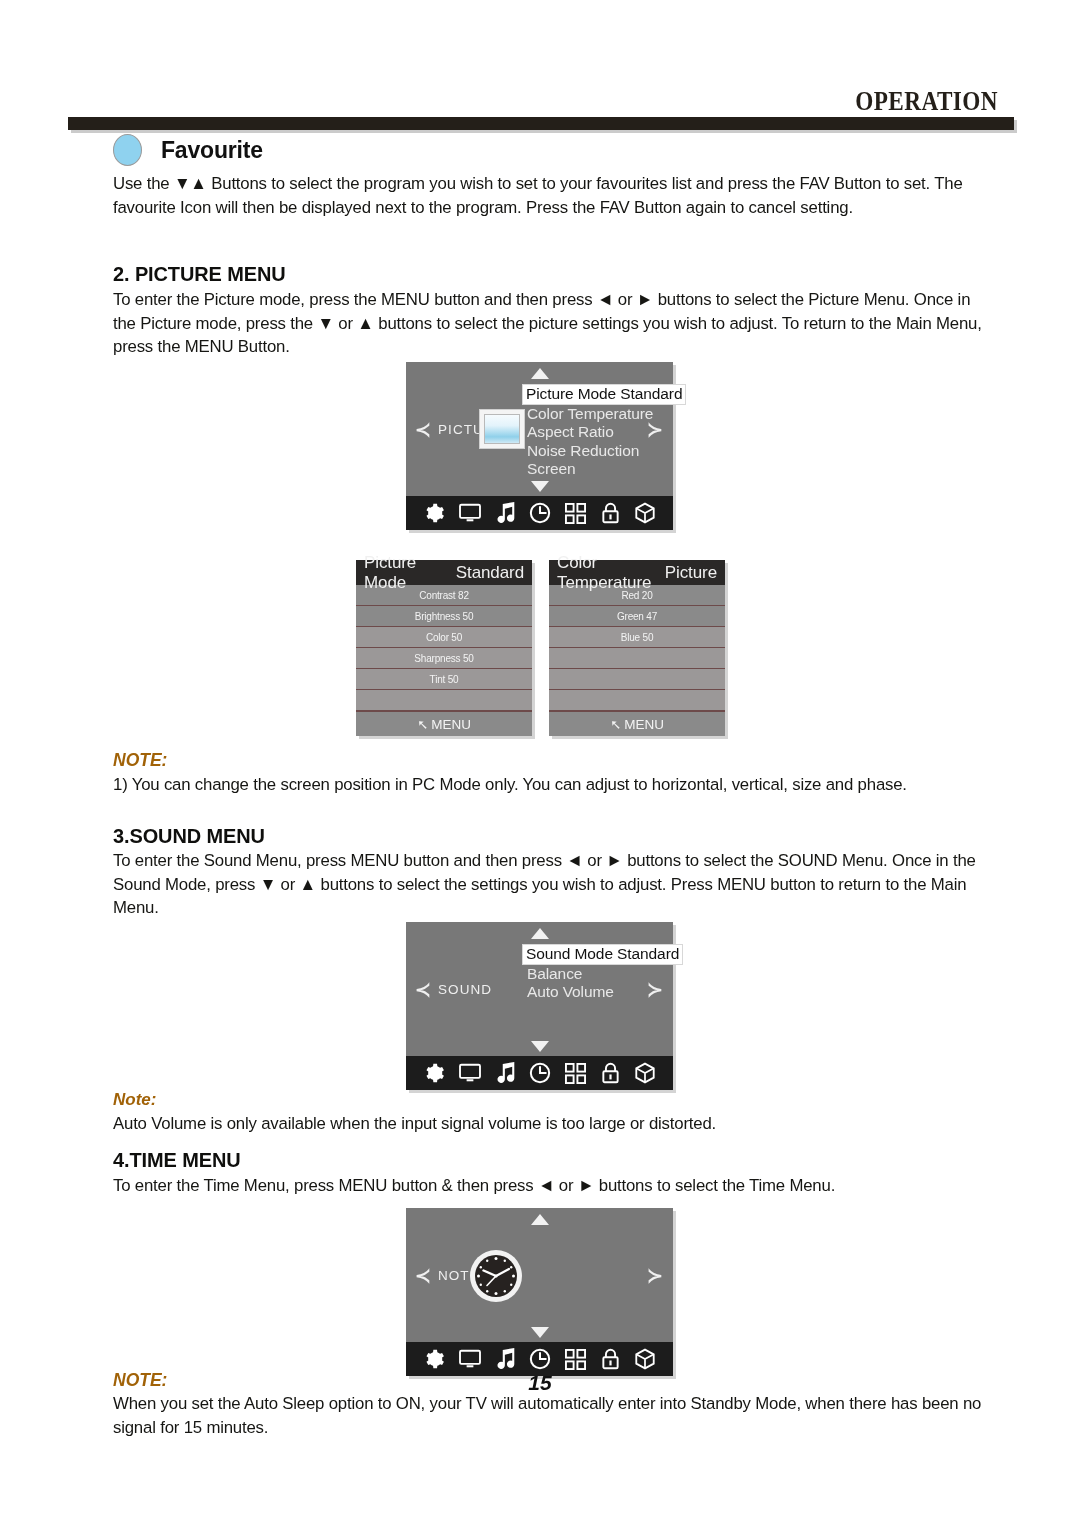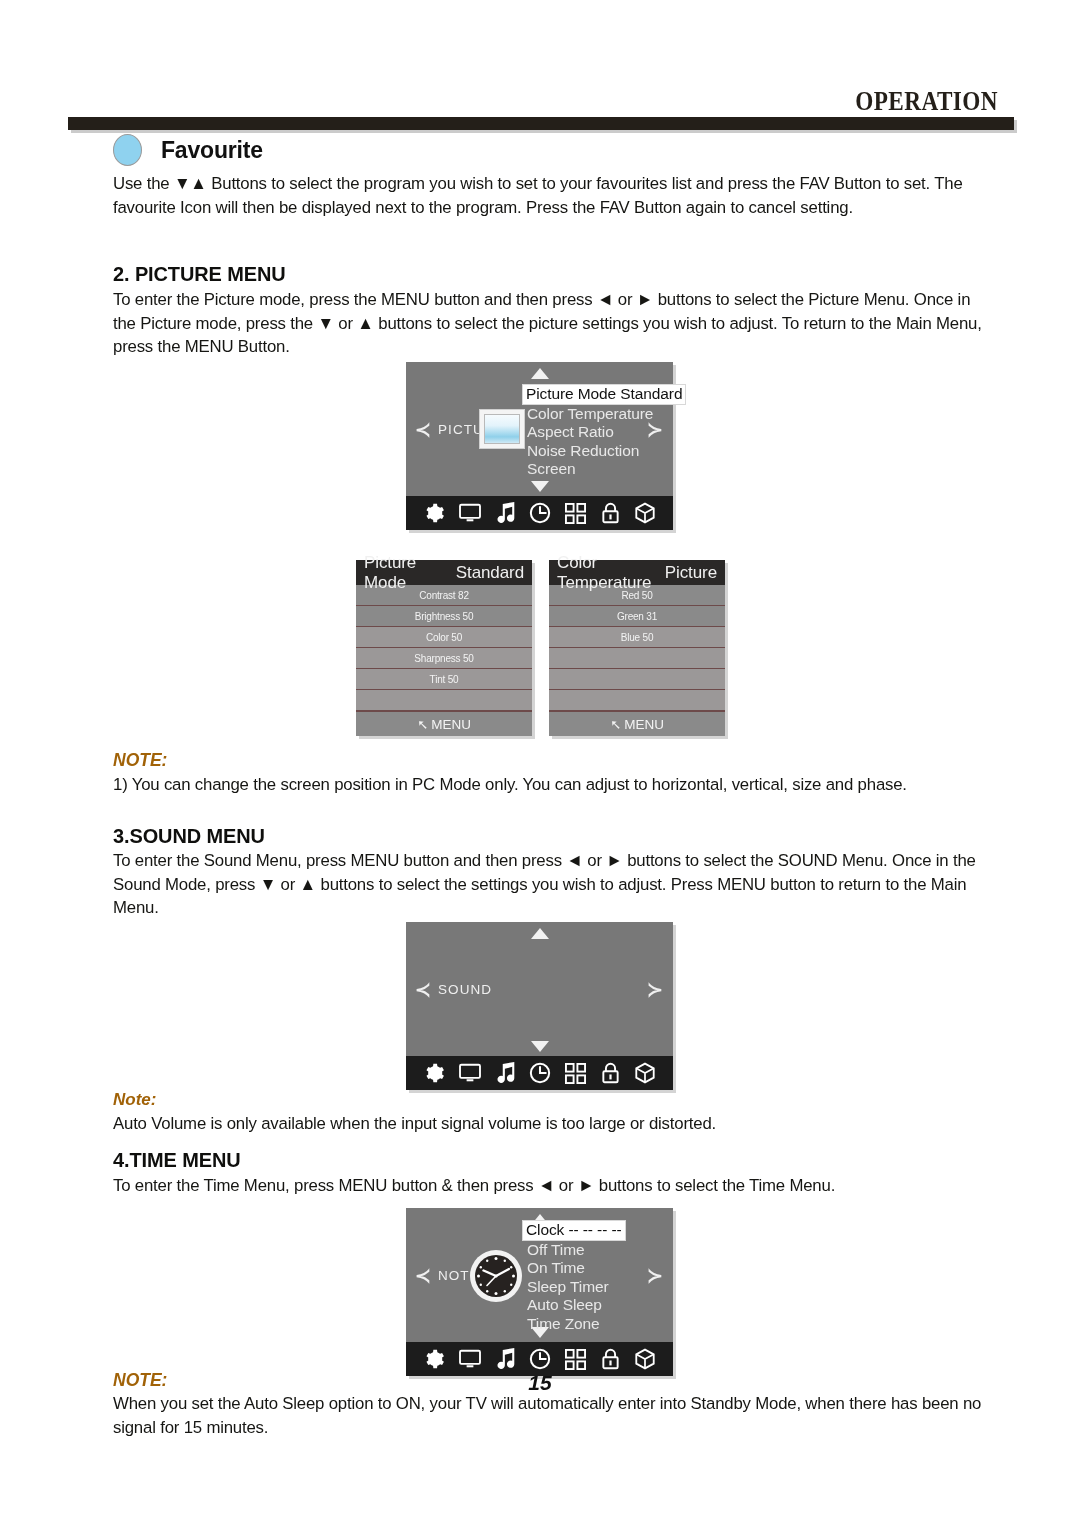--- a/index.html
+++ b/index.html
@@ -228,24 +228,24 @@
       <span>MENU</span>
     </div>
   </div>
 
   <div class="sub" style="left:549px;top:560px;">
     <div class="sub-hd">
       <span>Color Temperature</span>
       <span>Picture</span>
     </div>
     <div class="sub-row a">
-        <span>Red 50</span>
+        <span>Red 20</span>
       </div>
     <div class="sub-row a">
-        <span>Green 31</span>
+        <span>Green 47</span>
       </div>
     <div class="sub-row b">
         <span>Blue 50</span>
       </div>
     <div class="sub-row b">
         <span></span>
       </div>
     <div class="sub-row b">
         <span></span>
       </div>
@@ -266,20 +266,25 @@
 
   <div class="osd" style="left:406px;top:922px;">
     <div class="osd-body">
       <span class="arw-up"></span>
       <span class="arw-dn"></span>
       <div class="side-l">
         <span>≺</span>
         <span class="lbl">SOUND</span>
       </div>
       <span class="side-r">≻</span>
+      <div class="osd-list">
+        <div class="osd-item sel">Sound Mode Standard</div>
+        <div class="osd-item">Balance</div>
+        <div class="osd-item">Auto Volume</div>
+      </div>
     </div>
     <div class="osd-bar">
       <svg width="22" height="22" viewBox="0 0 24 24">
           <path fill="#fff" d="M12 8.2a3.8 3.8 0 100 7.6 3.8 3.8 0 000-7.6zm0 5.6a1.8 1.8 0 110-3.6 1.8 1.8 0 010 3.6z"></path>
           <path fill="#fff" d="M21 12c0-.6-.06-1.2-.17-1.75l2-1.3-2-3.45-2.2.9a8.9 8.9 0 00-3-1.75L15.3 2h-4l-.33 2.65a8.9 8.9 0 00-3 1.75l-2.2-.9-2 3.45 2 1.3a9.4 9.4 0 000 3.5l-2 1.3 2 3.45 2.2-.9a8.9 8.9 0 003 1.75L11.3 22h4l.33-2.65a8.9 8.9 0 003-1.75l2.2.9 2-3.45-2-1.3c.11-.55.17-1.15.17-1.75z"></path>
         </svg>
       <svg width="22" height="20" viewBox="0 0 26 22">
           <rect x="1.2" y="1.2" width="23.6" height="15.6" rx="1.6" fill="none" stroke="#fff" stroke-width="2.2"></rect>
           <rect x="9" y="18.4" width="8" height="2.4" fill="#fff"></rect>
         </svg>
@@ -340,28 +345,20 @@
               <circle cx="10.5" cy="28" r="1.5"></circle>
             <circle cx="12.8" cy="19.2" r="1.2"></circle>
               <circle cx="19.2" cy="12.8" r="1.2"></circle>
           </g>
           <path d="M28 28L15.5 22.5" stroke="#fff" stroke-width="2.4" stroke-linecap="round"></path>
           <path d="M28 28L41 21" stroke="#fff" stroke-width="2.2" stroke-linecap="round"></path>
           <path d="M28 28L19 37.5" stroke="#fff" stroke-width="1.6" stroke-linecap="round"></path>
           <circle cx="28" cy="28" r="1.6" fill="#fff"></circle>
         </svg>
       </div>
-      <div class="osd-list" style="top:12px;">
-        <div class="osd-item sel">Clock --    --    --    --</div>
-        <div class="osd-item">Off Time</div>
-        <div class="osd-item">On Time</div>
-        <div class="osd-item">Sleep Timer</div>
-        <div class="osd-item">Auto Sleep</div>
-        <div class="osd-item">Time Zone</div>
-      </div>
     </div>
     <div class="osd-bar">
       <svg width="22" height="22" viewBox="0 0 24 24">
           <path fill="#fff" d="M12 8.2a3.8 3.8 0 100 7.6 3.8 3.8 0 000-7.6zm0 5.6a1.8 1.8 0 110-3.6 1.8 1.8 0 010 3.6z"></path>
           <path fill="#fff" d="M21 12c0-.6-.06-1.2-.17-1.75l2-1.3-2-3.45-2.2.9a8.9 8.9 0 00-3-1.75L15.3 2h-4l-.33 2.65a8.9 8.9 0 00-3 1.75l-2.2-.9-2 3.45 2 1.3a9.4 9.4 0 000 3.5l-2 1.3 2 3.45 2.2-.9a8.9 8.9 0 003 1.75L11.3 22h4l.33-2.65a8.9 8.9 0 003-1.75l2.2.9 2-3.45-2-1.3c.11-.55.17-1.15.17-1.75z"></path>
         </svg>
       <svg width="22" height="20" viewBox="0 0 26 22">
           <rect x="1.2" y="1.2" width="23.6" height="15.6" rx="1.6" fill="none" stroke="#fff" stroke-width="2.2"></rect>
           <rect x="9" y="18.4" width="8" height="2.4" fill="#fff"></rect>
         </svg>

